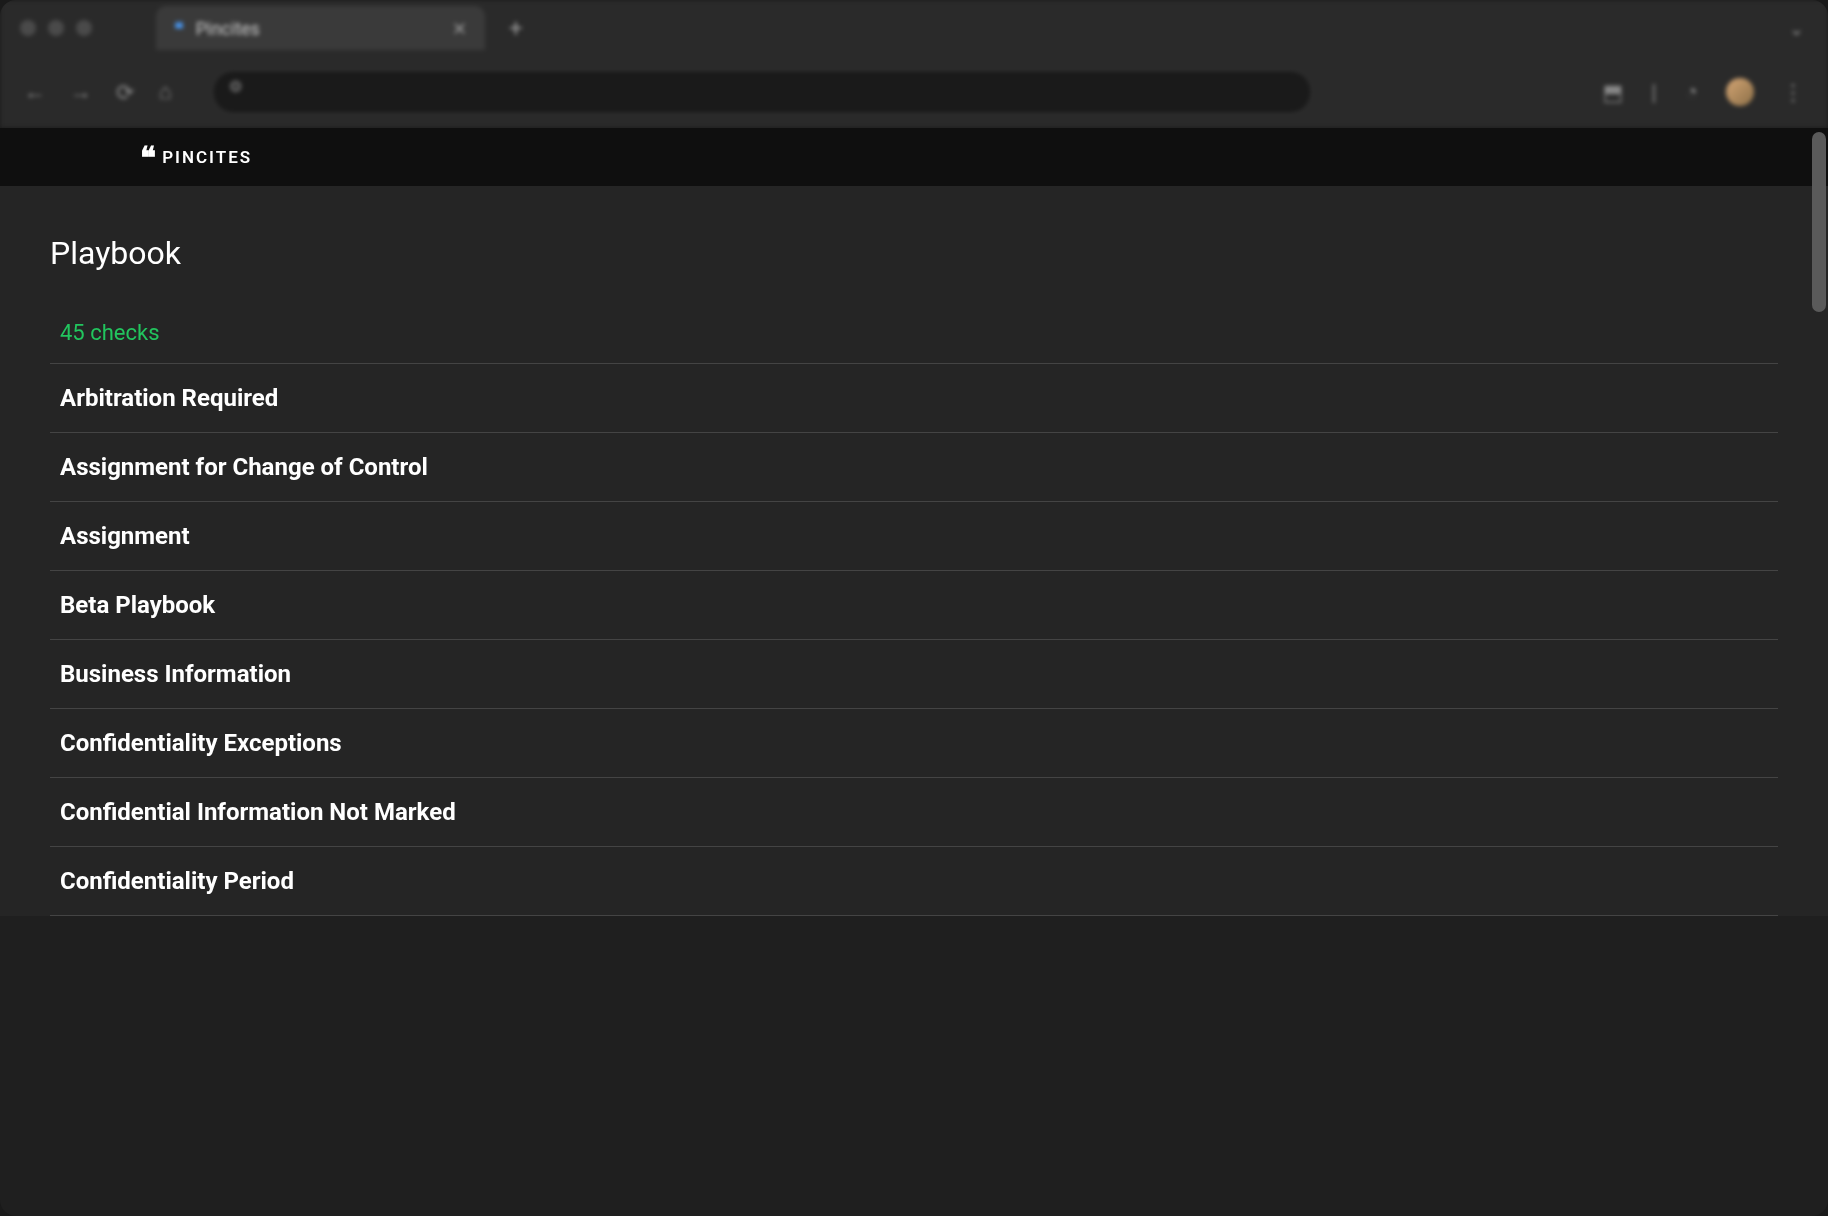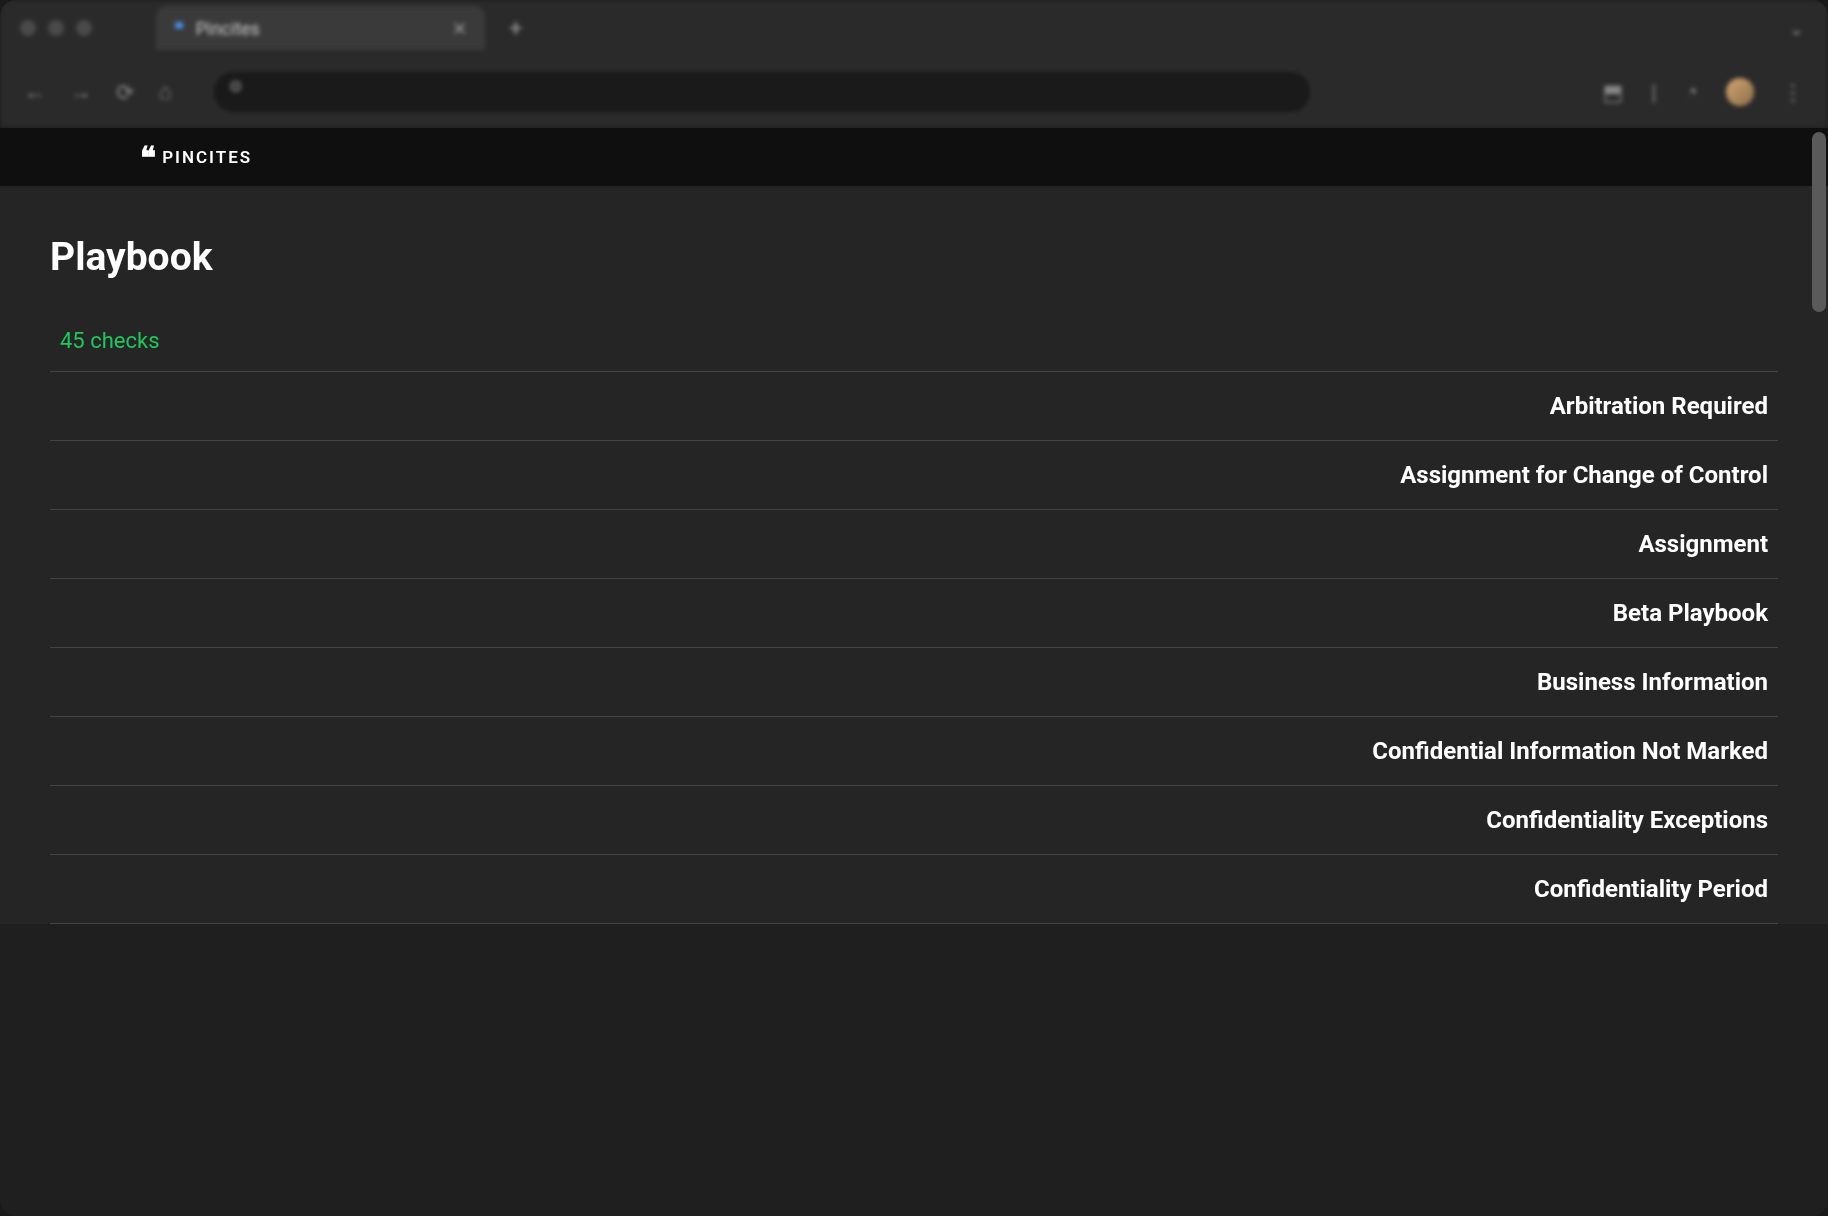--- a/index.html
+++ b/index.html
@@ -157,42 +157,41 @@
       font-size: 17px;
       font-weight: 600;
       letter-spacing: 2px;
       color: #fff;
     }
     .main {
       padding: 48px 50px 0 50px;
       background: #252525;
     }
     .page-title {
-      font-size: 39px;
-      font-weight: 700;
+      font-size: 32px;
+      font-weight: 400;
       color: #fff;
       margin-bottom: 48px;
     }
     .checks-count {
       font-size: 22px;
       color: #22c55e;
       padding: 0 10px 18px 10px;
       border-bottom: 1px solid #444;
     }
     .checks-list {
       list-style: none;
     }
     .check-item {
       padding: 20px 10px;
       border-bottom: 1px solid #444;
       font-size: 24px;
       font-weight: 700;
       color: #fff;
       cursor: pointer;
-      text-align: right;
     }
   </style>
 </head>
 <body>
 
 <div class="browser-chrome">
   <div class="tab-bar">
     <div class="traffic-lights">
       <div class="traffic-light"></div>
       <div class="traffic-light"></div>
@@ -234,18 +233,18 @@
   </div>
   <div class="main">
     <h1 class="page-title">Playbook</h1>
     <div class="checks-count">45 checks</div>
     <ul class="checks-list">
       <li class="check-item">Arbitration Required</li>
       <li class="check-item">Assignment for Change of Control</li>
       <li class="check-item">Assignment</li>
       <li class="check-item">Beta Playbook</li>
       <li class="check-item">Business Information</li>
+      <li class="check-item">Confidentiality Exceptions</li>
       <li class="check-item">Confidential Information Not Marked</li>
-      <li class="check-item">Confidentiality Exceptions</li>
       <li class="check-item">Confidentiality Period</li>
     </ul>
   </div>
 </div>
 
 </body></html>

